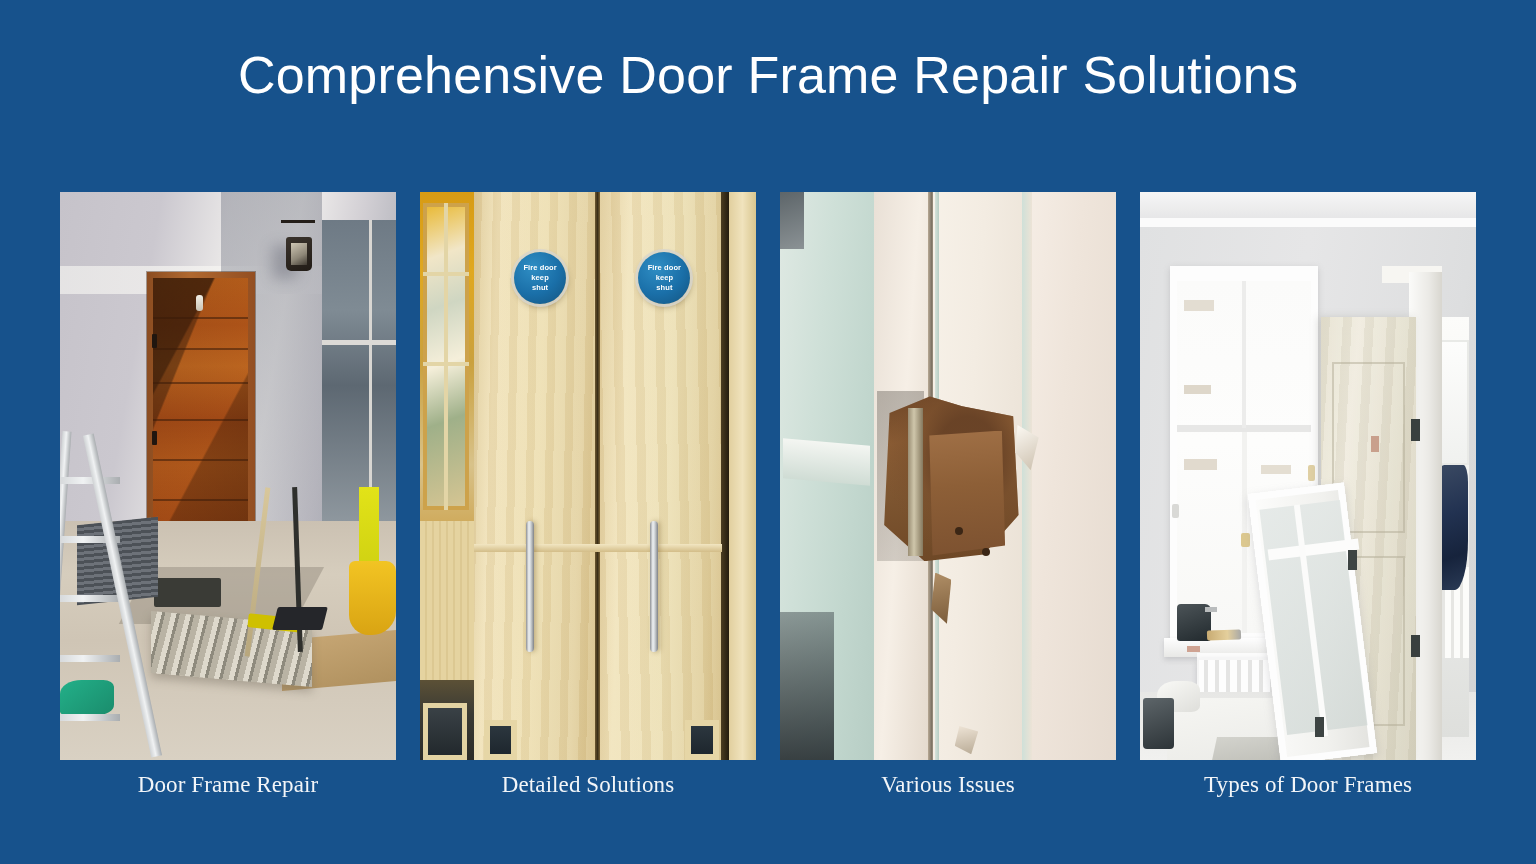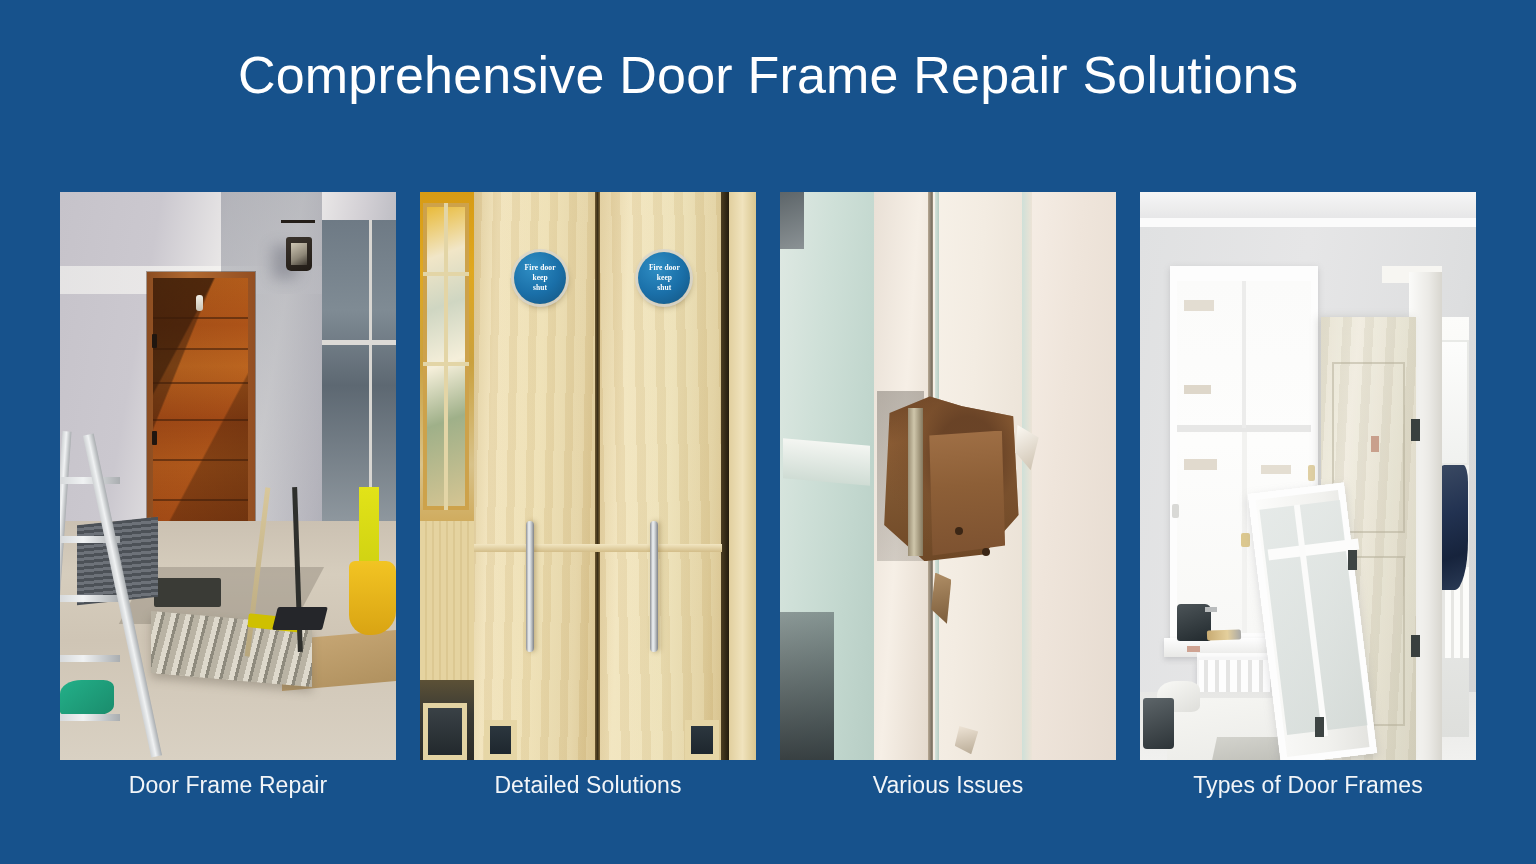--- a/index.html
+++ b/index.html
@@ -178,21 +178,21 @@
     background:linear-gradient(180deg,#f2c423,#d9a413);
     border-radius:6px 10px 24px 20px;
   }
   .p1-plywood {
     right:0; bottom:13%; width:34%; height:9%;
     background:linear-gradient(170deg,#c7a775,#b0915f);
     transform:skewY(-5deg);
   }
 
   
-  .p2 { background:#7dd3fc;font-family:Liberation Serif, serif; }
+  .p2 { background:#7dd3fc; }
   .p2-leftroom {
     left:0; top:0; width:16%; height:100%;
     background:linear-gradient(180deg,#d79b14 0%,#e0a820 14%,#caa13e 30%,#d8c28a 48%,#c99a3c 66%,#3a3a34 92%,#2c2c28 100%);
   }
   .p2-leftglass {
     left:1%; top:2%; width:13.5%; height:54%;
     background:linear-gradient(160deg,#e8b62b 0%,#f1e6c7 18%,#cfd6c2 34%,#f5efda 52%,#9fb089 70%,#d8c693 100%);
     box-shadow:inset 0 0 0 4px #cda24b;
   }
   .p2-leftglass-bar { left:1%; width:13.5%; height:4px; background:#e3d5a6; }
@@ -502,20 +502,21 @@
     transform:skewX(-12deg);
   }
 
   
   .captions {
     position:absolute;
     left:60px; top:772px;
     width:1416px;
     display:flex;
     gap:24px;
+    font-family:Liberation Serif, serif;
   }
   .caption {
     width:336px;
     text-align:center;
     color:#f2f5f8;
     font-size:23px;
     font-weight:400;
     letter-spacing:.1px;
     white-space:nowrap;
   }

